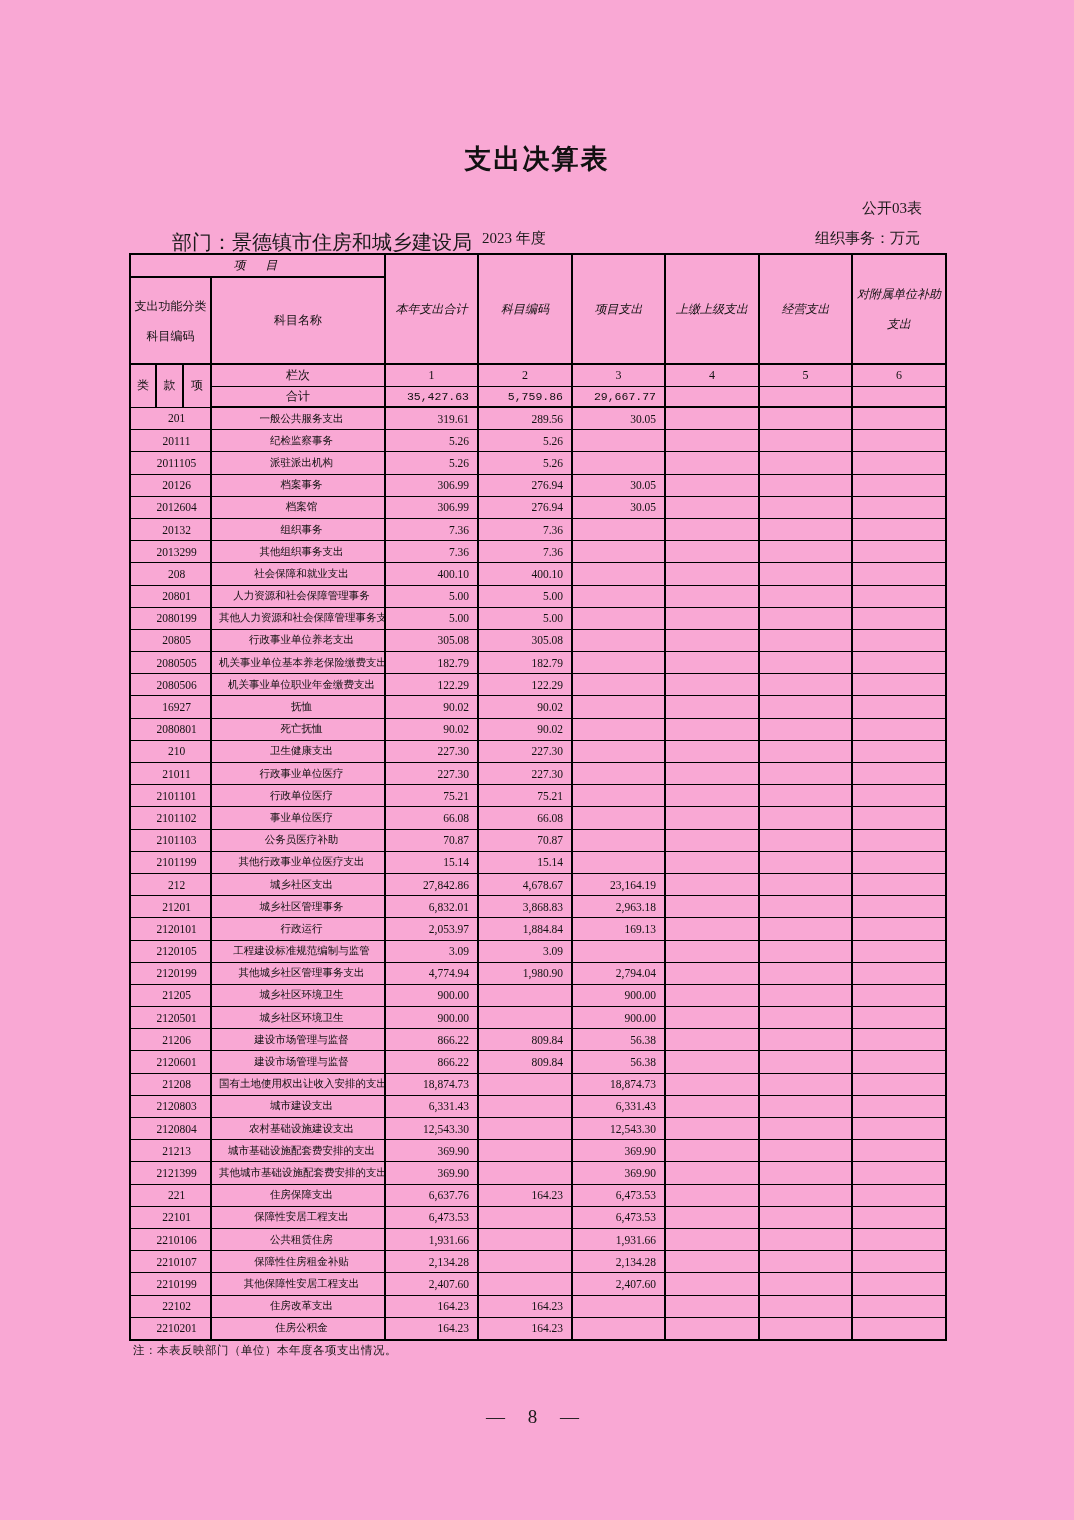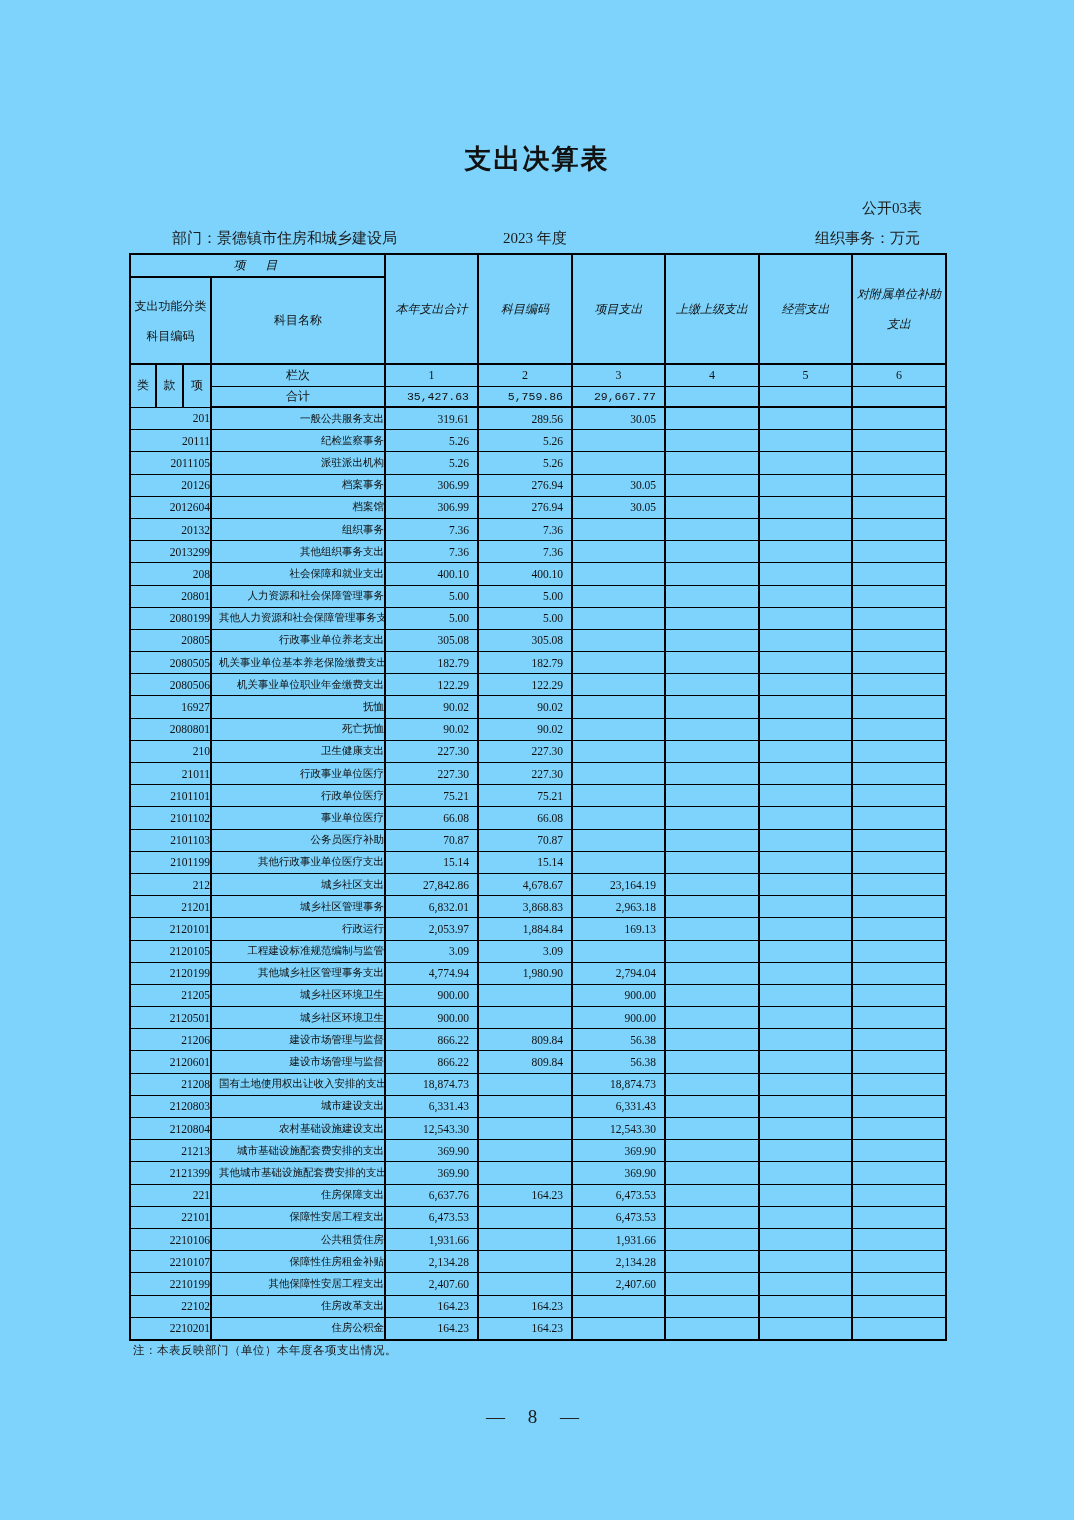--- a/index.html
+++ b/index.html
@@ -1,20 +1,20 @@
 <!DOCTYPE html>
 <html><head>
 <meta charset="utf-8">
 <style>
   html,body{margin:0;padding:0;background:#ffffff;}
   .page{
     position:relative;
     width:1074px;
     height:1520px;
-    background:#7dd3fc;
+    background:#f9a8d4;
     font-family:"Liberation Serif","DejaVu Serif",serif;
     color:#1a1a1a;
     overflow:hidden;
   }
   .title{
     position:absolute;
     top:141px;
     left:0;
     width:1074px;
     margin:0;
@@ -24,22 +24,22 @@
     font-weight:bold;
     letter-spacing:2px;
     color:#111;
   }
   .table-code{
     position:absolute;
     top:199px;
     right:152px;
     font-size:15px;
   }
-  .meta-dept{position:absolute;top:229px;left:172px;font-size:15px;}
-  .meta-year{position:absolute;top:229px;left:503px;font-size:15px;}
+  .meta-dept{position:absolute;top:229px;left:172px;font-size:20px;}
+  .meta-year{position:absolute;top:229px;left:482px;font-size:15px;}
   .meta-unit{position:absolute;top:229px;right:154px;font-size:15px;}
 
   .sheet{
     position:absolute;
     left:129px;
     top:253px;
   }
   table{
     border-collapse:collapse;
     table-layout:fixed;
@@ -61,22 +61,22 @@
     text-align:center;
     font-size:12px;
   }
   thead .r-item td{height:21px;border-bottom-width:2px;font-style:italic;}
   thead .r-codehdr td{height:85px;border-bottom-width:2px;}
   thead .r-lanci td{height:21px;}
   thead .r-total td{height:19px;border-bottom-width:2px;}
   .two-line div{line-height:2.5;}
   .item-head{letter-spacing:4px;}
   tbody td{height:21.2px;}
-  td.code{text-align:right;padding-left:12px;font-size:11.5px;}
-  td.name{text-align:right;padding-left:7px;font-size:10.5px;}
+  td.code{text-align:center;padding-left:12px;font-size:11.5px;}
+  td.name{text-align:center;padding-left:7px;font-size:10.5px;}
   td.num{text-align:right;padding-right:8px;}
   thead td.num{font-size:11.5px;font-family:Liberation Mono, monospace;}
 
   .note{
     position:absolute;
     top:1343px;
     left:133px;
     font-size:11.5px;
     letter-spacing:0.5px;
   }

